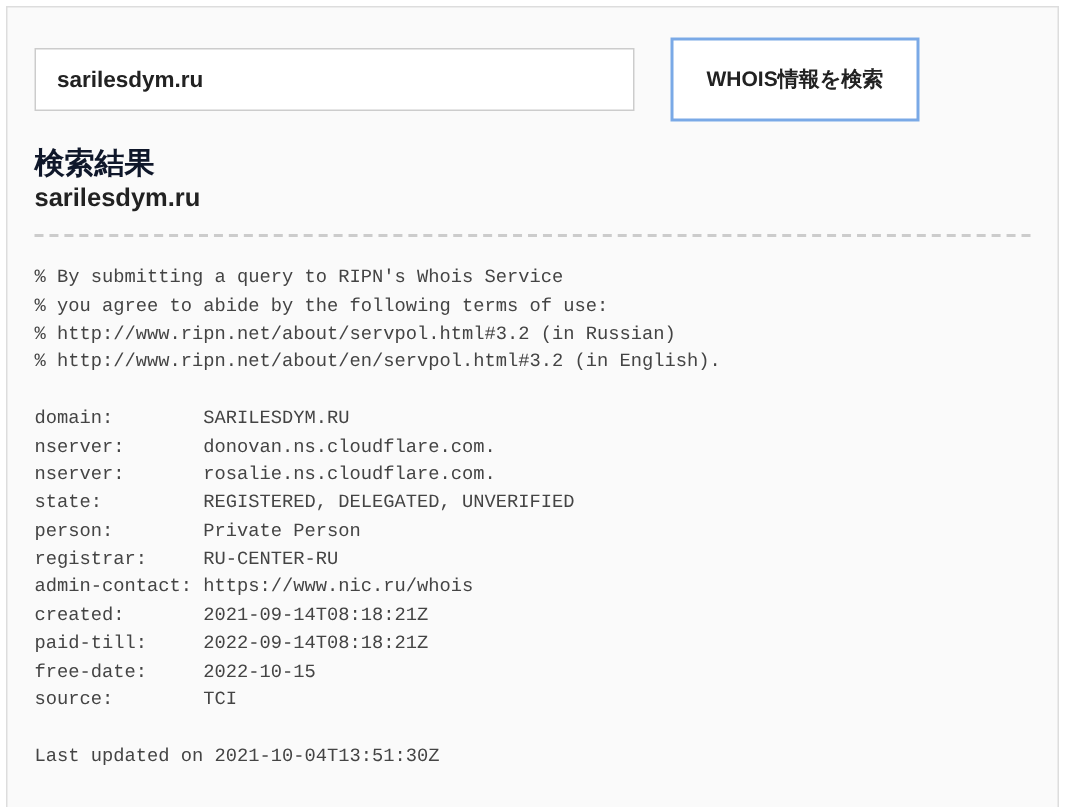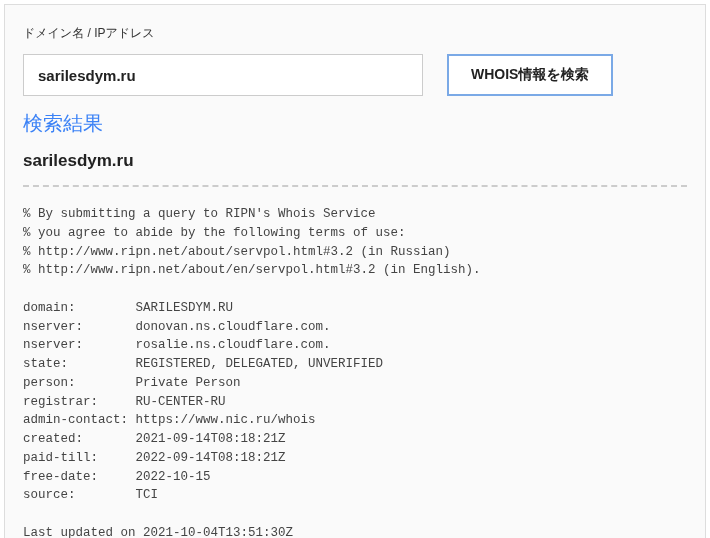--- a/index.html
+++ b/index.html
@@ -30,40 +30,39 @@
     height: 42px;
     border: 1px solid #ccc;
     background: #fff;
     padding: 0 14px;
     font-size: 15px;
     font-weight: 600;
     color: #222;
     font-family: inherit;
   }
   .search-btn {
-    height: 42px;
+    height: 56px;
     padding: 0 22px;
     border: 2px solid #7aa9e6;
     background: #fff;
     font-size: 14px;
     font-weight: 600;
     color: #222;
     cursor: pointer;
     font-family: inherit;
   }
   .example {
     font-size: 11.5px;
     color: #666;
     margin-bottom: 30px;
   }
   .result-heading {
     font-size: 20px;
-    color: #3b82f6;
-    font-weight: 400;
-    margin-bottom: 14px;
+    color: #0f172a;
+    font-weight: 700;
   }
   .result-domain {
     font-size: 17px;
     font-weight: 700;
     color: #222;
     margin-bottom: 14px;
   }
   .divider {
     border: none;
     border-top: 2px dashed #ccc;
@@ -75,21 +74,20 @@
     color: #444;
     white-space: pre;
     line-height: 1.5;
   }
 </style>
 </head>
 <body>
 
 <div class="panel">
 
-  <div class="field-label">ドメイン名 / IPアドレス</div>
 
   <div class="search-row">
     <input class="search-input" type="text" value="sarilesdym.ru" style="">
     <button class="search-btn">WHOIS情報を検索</button>
   </div>
 
 
   <div class="result-heading">検索結果</div>
   <div class="result-domain">sarilesdym.ru</div>
 

